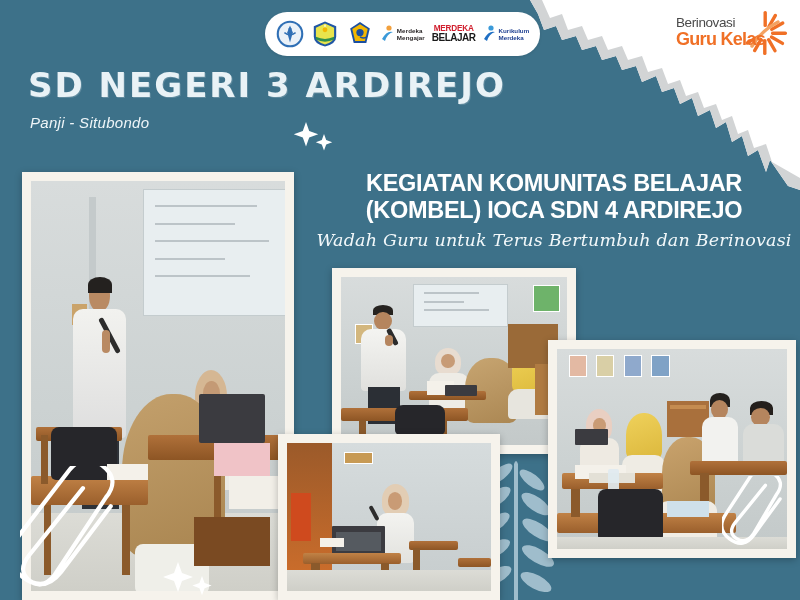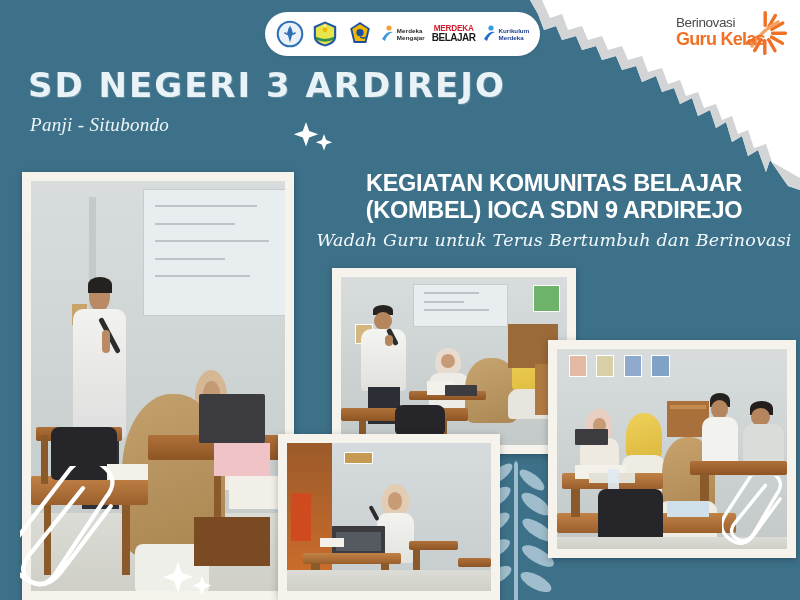--- a/index.html
+++ b/index.html
@@ -47,22 +47,22 @@
   
   .school-name {
     position:absolute; left:28px; top:68px;
     font-size:34px; font-weight:bold; color:#e9f2f6;
     letter-spacing:2px; line-height:1;
     font-family:"DejaVu Sans", sans-serif;
     text-shadow:1px 1px 0 rgba(255,255,255,0.18);
   }
   .sub1, .sub2 {
     position:absolute; left:30px;
-    font-family:Liberation Serif, serif;
-    font-style:italic; color:#eef5f8; font-size:19px;
+    font-family:Liberation Sans, sans-serif;
+    font-style:italic; color:#eef5f8; font-size:15px;
     letter-spacing:.3px;
   }
   .sub1 { top:114px; }
   .sub2 { top:140px; left:36px; }
 
   .headline {
     position:absolute; left:313px; top:170px; width:482px;
     text-align:center; color:#ffffff;
     font-size:23.5px; font-weight:bold; line-height:1.13;
     letter-spacing:-0.3px;
@@ -206,21 +206,21 @@
   </div>
 
   <div class="school-name">SD NEGERI 3 ARDIREJO</div>
   <div class="sub1">Panji - Situbondo</div>
 
   <svg class="sparkle" style="left:292px;top:120px;width:44px;height:34px;" viewBox="0 0 44 34">
     <path d="M14 2 l3.2 9 9 3.2 -9 3.2 -3.2 9 -3.2 -9 -9 -3.2 9 -3.2 z" fill="#ffffff"></path>
     <path d="M32 14 l2.2 6 6 2.2 -6 2.2 -2.2 6 -2.2 -6 -6 -2.2 6 -2.2 z" fill="#ffffff"></path>
   </svg>
 
-  <div class="headline">KEGIATAN KOMUNITAS BELAJAR (KOMBEL) IOCA SDN 9 ARDIREJO</div>
+  <div class="headline">KEGIATAN KOMUNITAS BELAJAR (KOMBEL) IOCA SDN 4 ARDIREJO</div>
   <div class="tagline">Wadah Guru untuk Terus Bertumbuh dan Berinovasi</div>
 
   <svg class="leaf" viewBox="0 0 130 150">
     <g fill="#a8c4d2" opacity="0.92">
       <path d="M64 150 L64 10"></path>
       <g>
         <ellipse cx="48" cy="24" rx="15" ry="6" transform="rotate(-38 48 24)"></ellipse>
         <ellipse cx="80" cy="30" rx="15" ry="6" transform="rotate(38 80 30)"></ellipse>
         <ellipse cx="44" cy="48" rx="17" ry="7" transform="rotate(-35 44 48)"></ellipse>
         <ellipse cx="84" cy="54" rx="17" ry="7" transform="rotate(35 84 54)"></ellipse>

